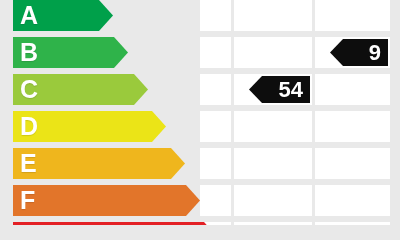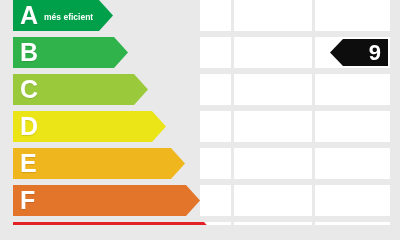--- a/index.html
+++ b/index.html
@@ -79,21 +79,20 @@
 </head>
 <body>
 
 <div id="label">
     <div class="row" style="top: 0px;">
       <div class="cell" style="left: 200px; width: 31px;"></div>
       <div class="cell" style="left: 234px; width: 78px;"></div>
       <div class="cell" style="left: 315px; width: 75px;"></div>
       <div class="bar" style="width: 100px; background: rgb(0, 160, 74); clip-path: polygon(0px 0px, calc(100% - 14px) 0px, 100% 50%, calc(100% - 14px) 100%, 0px 100%);">
         <span class="bar-letter">A</span>
-        <span class="bar-note">més eficient</span>
       </div>
     </div>
     <div class="row" style="top: 37px;">
       <div class="cell" style="left: 200px; width: 31px;"></div>
       <div class="cell" style="left: 234px; width: 78px;"></div>
       <div class="cell" style="left: 315px; width: 75px;"></div>
       <div class="bar" style="width: 115px; background: rgb(47, 179, 74); clip-path: polygon(0px 0px, calc(100% - 14px) 0px, 100% 50%, calc(100% - 14px) 100%, 0px 100%);">
         <span class="bar-letter">B</span>
       </div>
     </div>
@@ -131,13 +130,14 @@
     </div>
     <div class="row" style="top: 222px;">
       <div class="cell" style="left: 200px; width: 31px;"></div>
       <div class="cell" style="left: 234px; width: 78px;"></div>
       <div class="cell" style="left: 315px; width: 75px;"></div>
       <div class="bar" style="width: 205px; background: rgb(227, 32, 37); clip-path: polygon(0px 0px, calc(100% - 14px) 0px, 100% 50%, calc(100% - 14px) 100%, 0px 100%);">
         <span class="bar-letter">G</span>
       </div>
     </div>
     <div class="badge" style="left: 330px; width: 58px; top: 39px; position: absolute; background: rgb(13, 13, 13); color: rgb(255, 255, 255);">9</div>
+    <div class="badge" style="left: 249px; width: 61px; top: 76px; position: absolute; background: rgb(13, 13, 13); color: rgb(255, 255, 255);">54</div>
   </div>
 
 </body></html>

